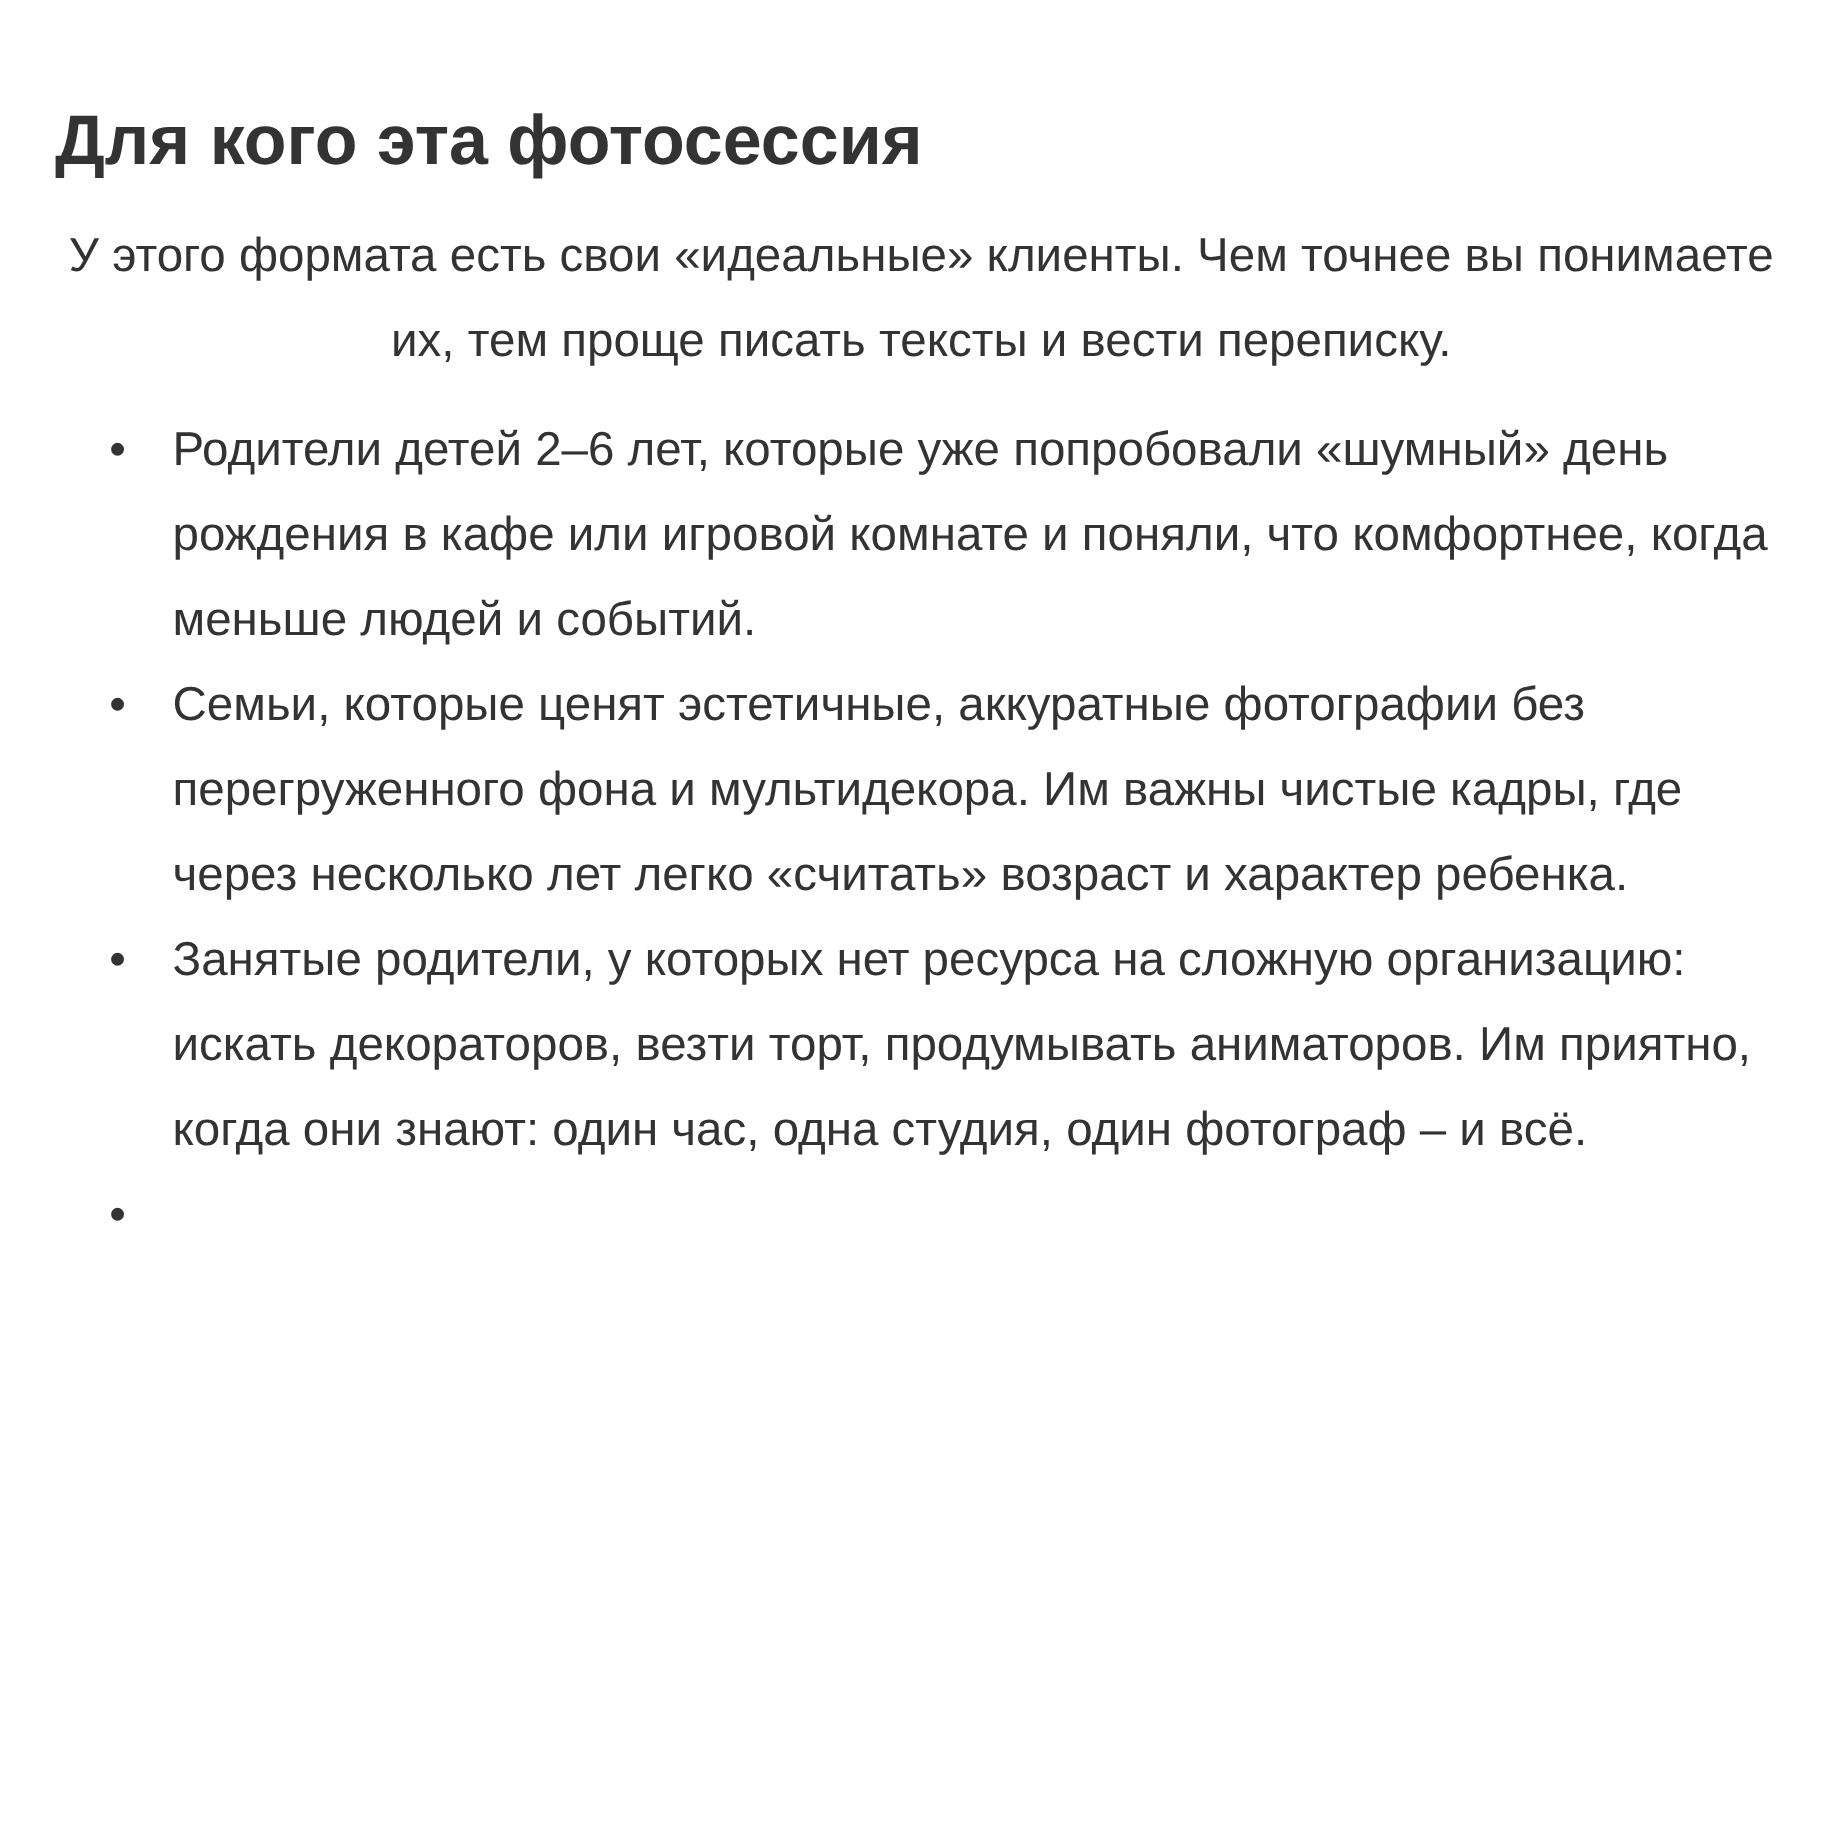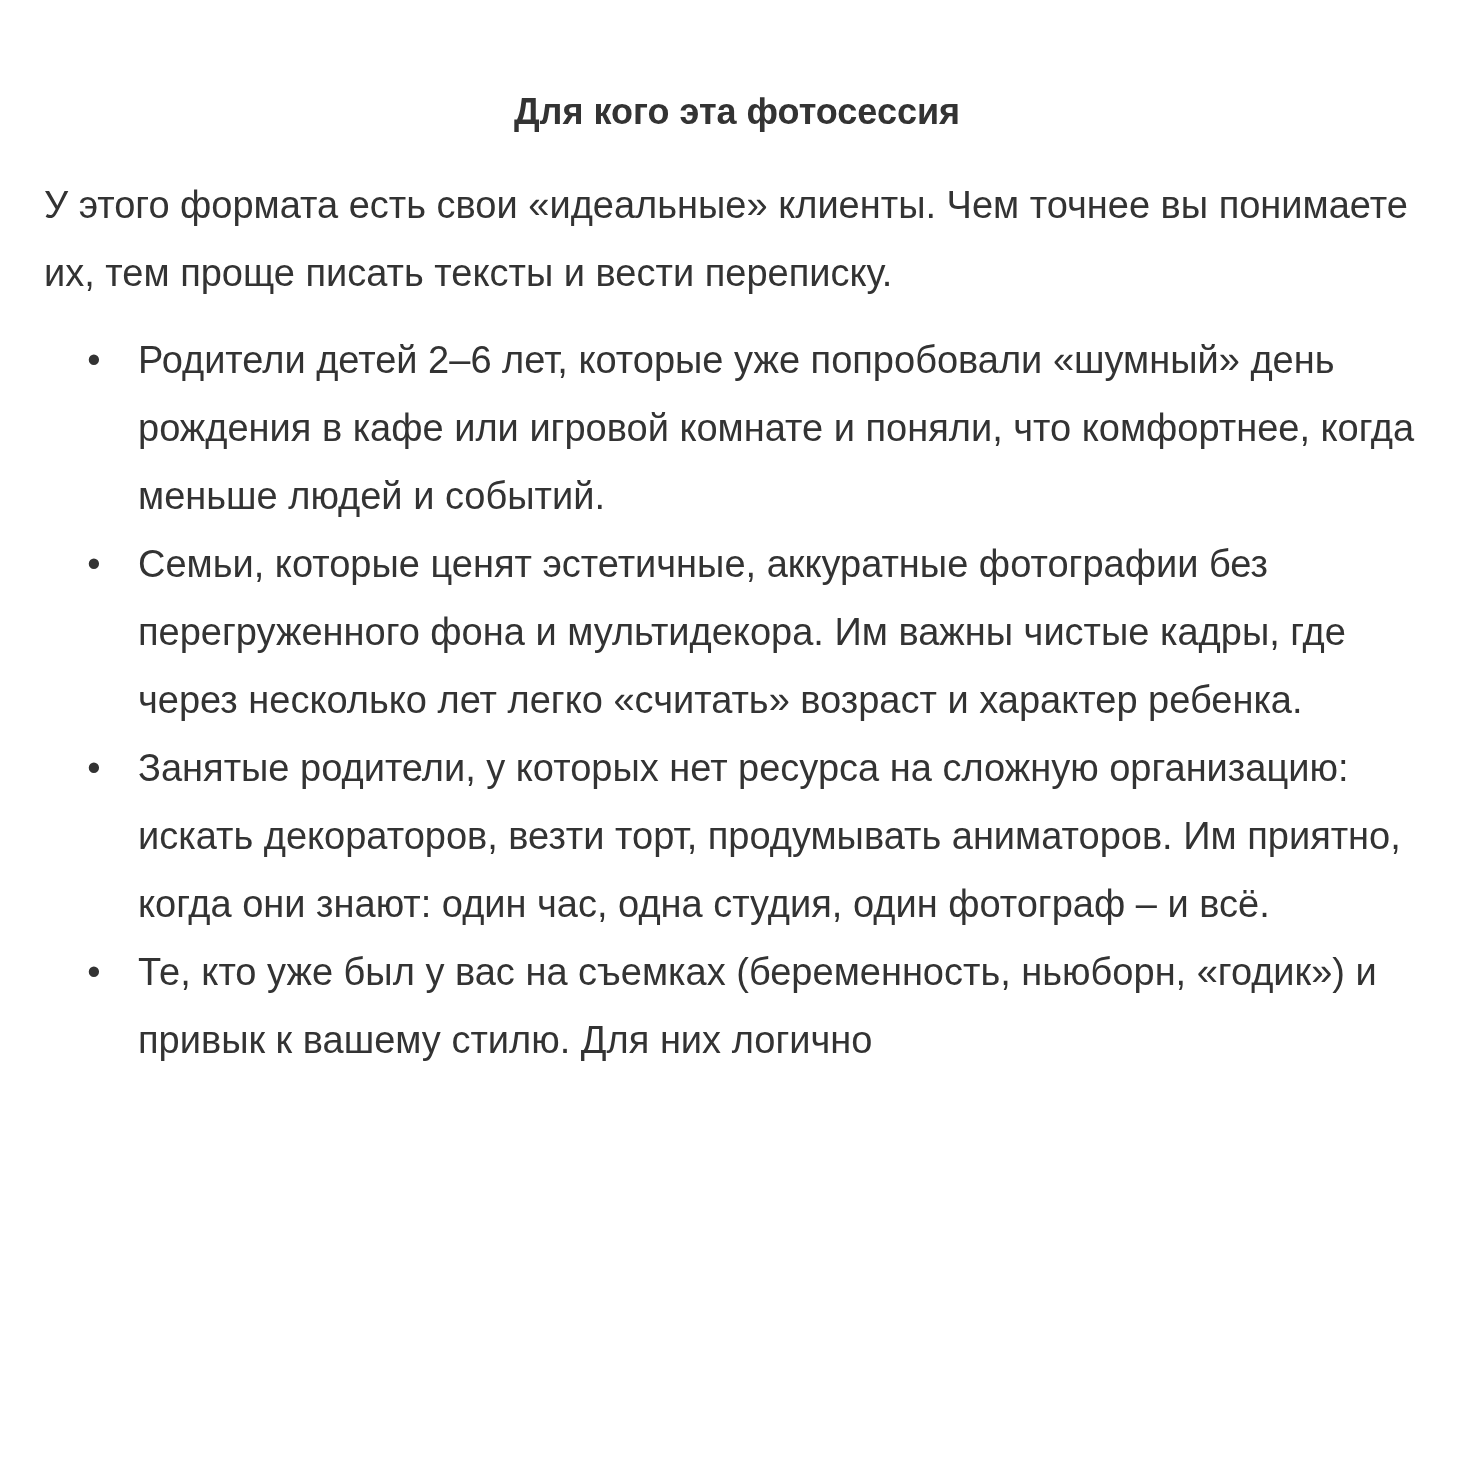--- a/index.html
+++ b/index.html
@@ -14,31 +14,31 @@
     color: #333333;
     -webkit-font-smoothing: antialiased;
   }
   .article {
     padding: 0 44px;
     box-sizing: border-box;
     width: 1474px;
   }
   .page-title {
     margin: 81px 0 17px 0;
-    font-size: 36px;
+    font-size: 56px;
     line-height: 62px;
     font-weight: 700;
     letter-spacing: 0;
-    text-align: center;
   }
   .intro {
     margin: 28px 0 0 0;
     font-size: 38px;
     line-height: 68px;
     font-weight: 400;
+    text-align: center;
   }
   .list-title {
     margin: 66px 0 0 0;
     font-size: 40px;
     line-height: 68px;
     font-weight: 700;
   }
   .bullet-list {
     margin: 19px 0 0 0;
     padding: 0;
@@ -83,19 +83,18 @@
     <li>
       <span class="marker">•</span>
       <span class="li-text">Семьи, которые ценят эстетичные, аккуратные фотографии без перегруженного фона и мультидекора. Им важны чистые кадры, где через несколько лет легко «считать» возраст и характер ребенка.</span>
     </li>
     <li>
       <span class="marker">•</span>
       <span class="li-text">Занятые родители, у которых нет ресурса на сложную организацию: искать декораторов, везти торт, продумывать аниматоров. Им приятно, когда они знают: один час, одна студия, один фотограф – и всё.</span>
     </li>
     <li>
       <span class="marker">•</span>
-      <span class="li-text">Те, кто уже был у вас на съемках (беременность, ньюборн, «годик») и привык к вашему стилю. Для них логично</span>
     </li>
   </ul>
 
   <div class="bottom-spacer"></div>
 
 </main>
 
 </body></html>

